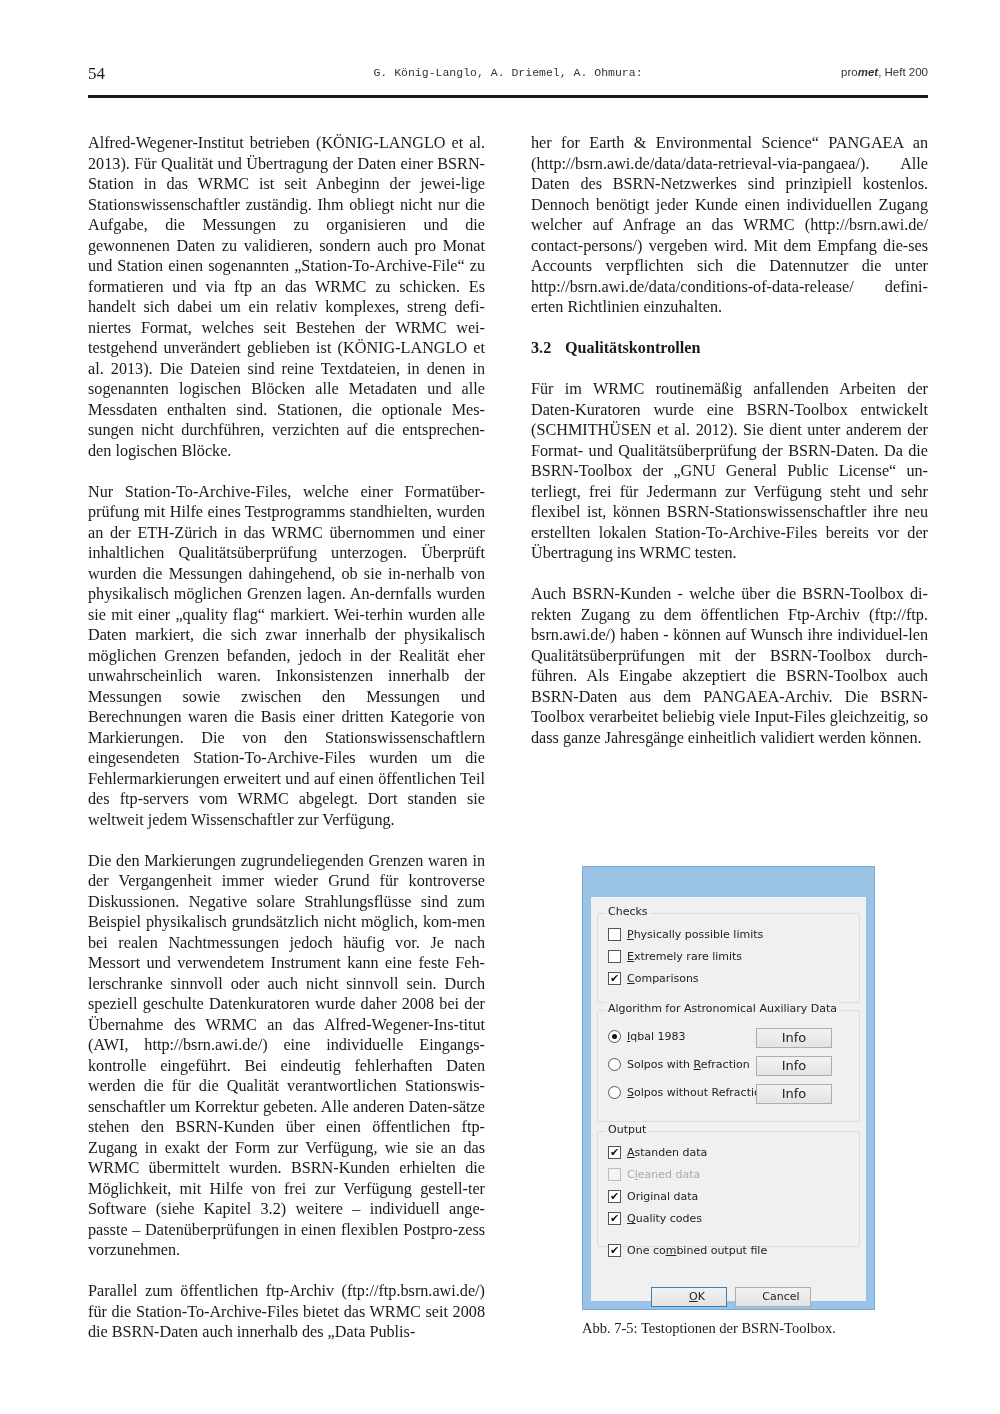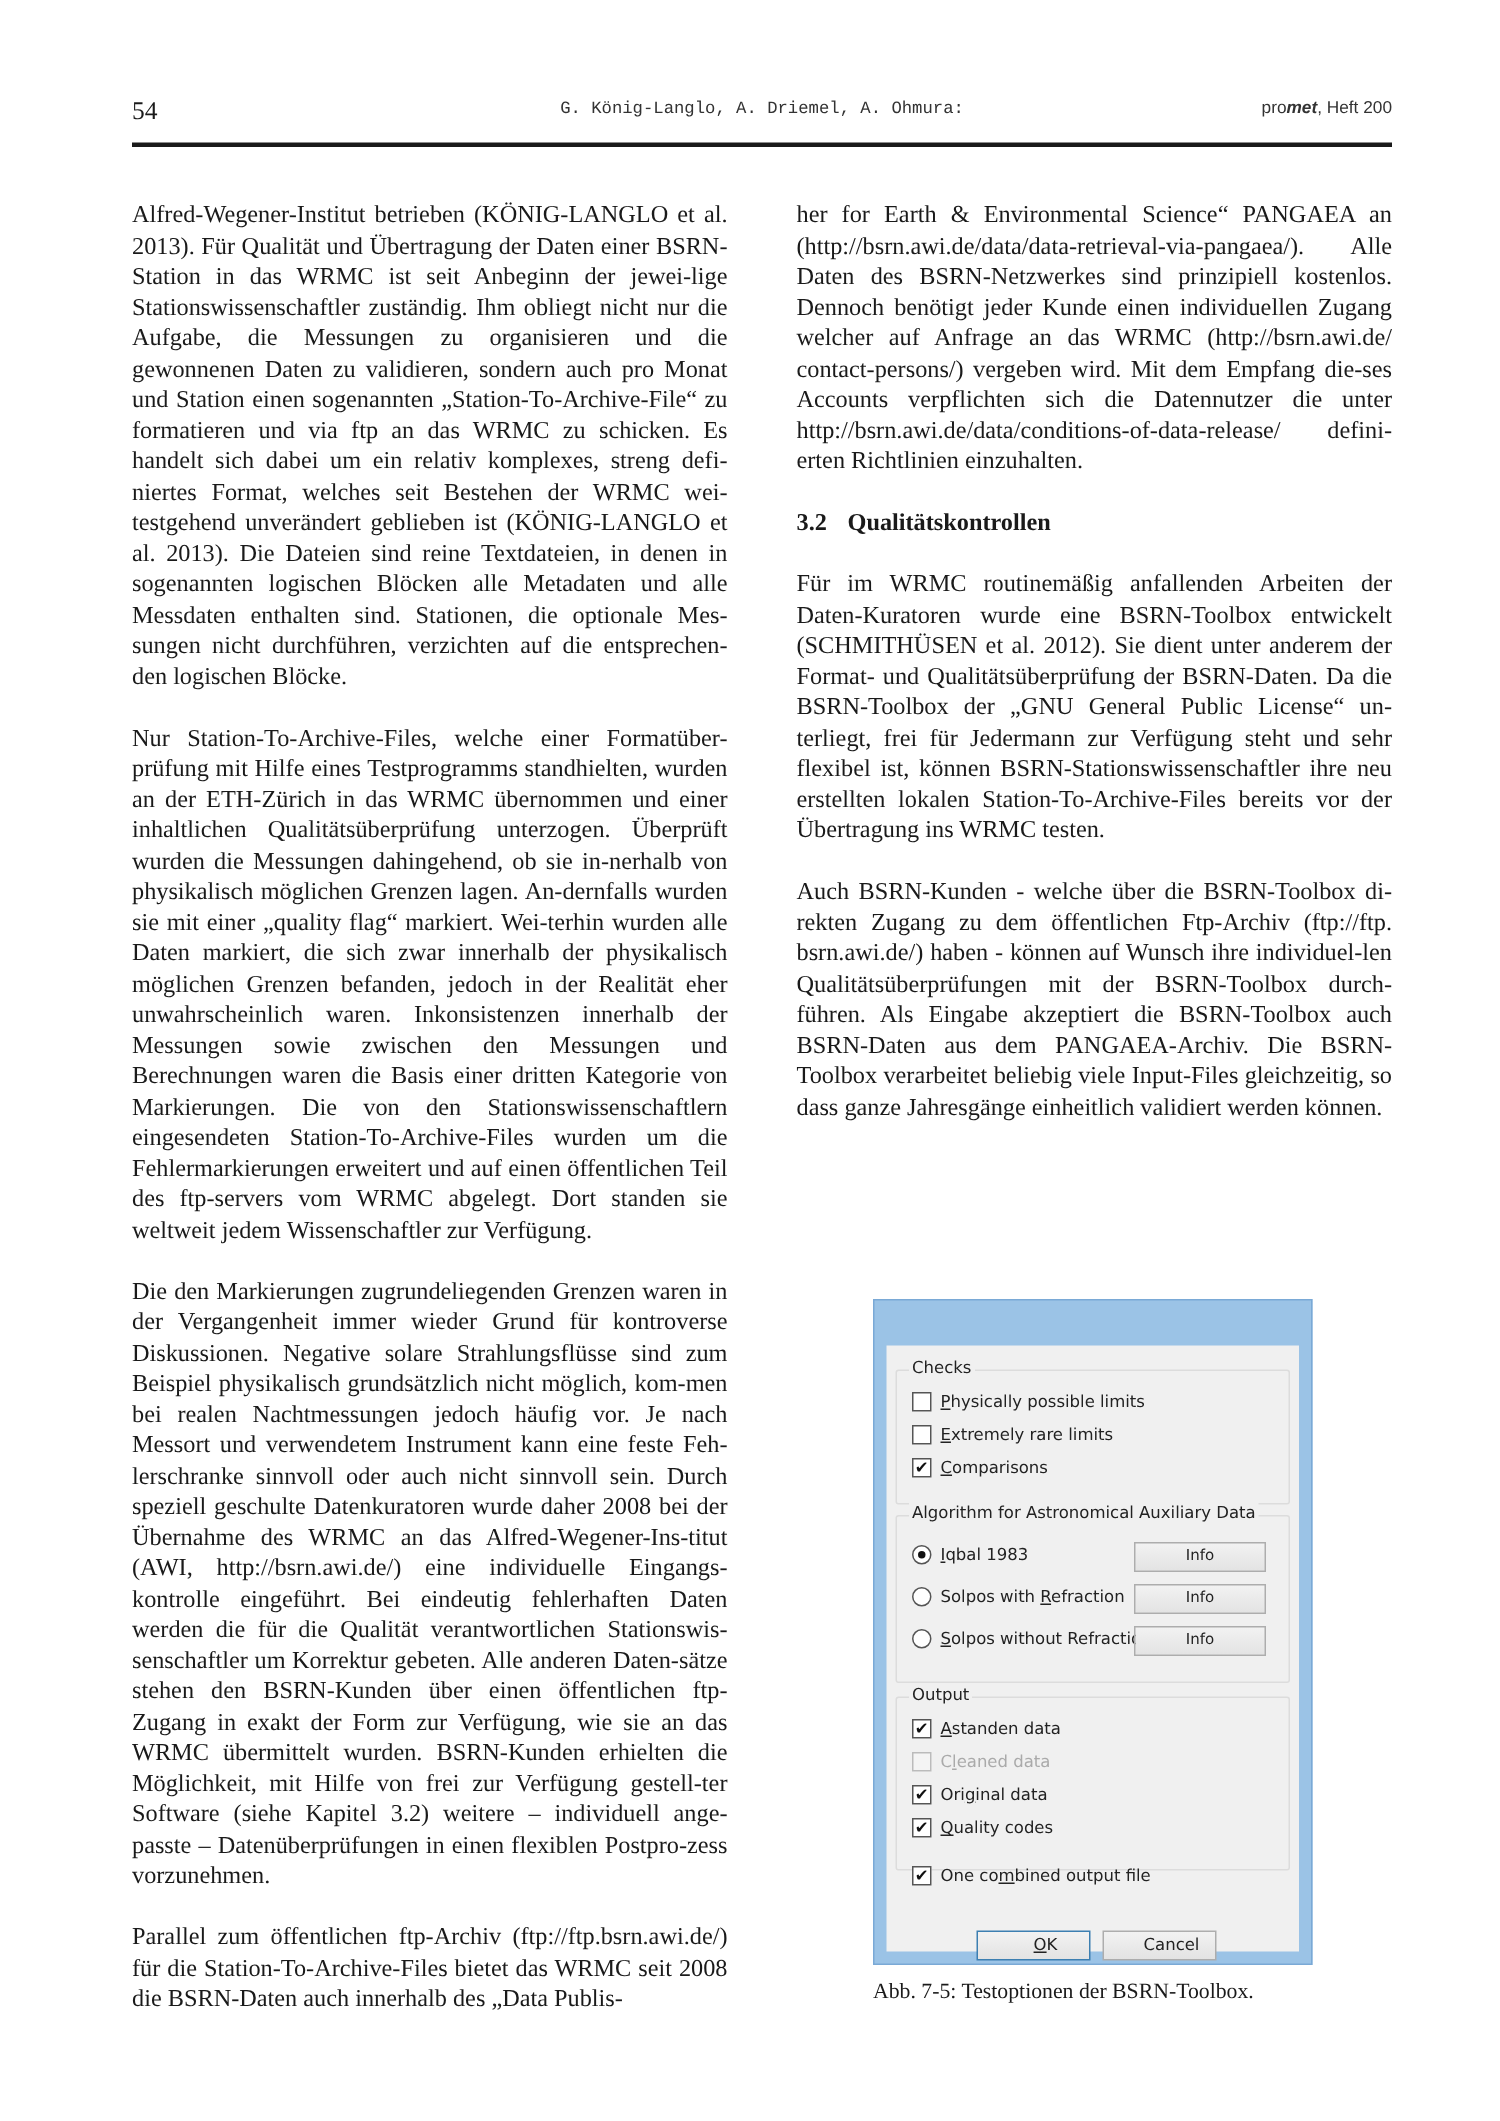--- a/index.html
+++ b/index.html
@@ -36,21 +36,21 @@
   .group-checks { top: 16px; height: 90px; }
   .group-algo { top: 113px; height: 112px; }
   .group-output { top: 234px; height: 116px; }
   .opt { position: absolute; left: 10px; font-family: "DejaVu Sans", sans-serif; font-size: 11px; color: #222; display: flex; align-items: center; }
   .cb { width: 13px; height: 13px; border: 1px solid #555; background: #fff; margin-right: 6px; position: relative; font-size: 11px; line-height: 11px; text-align: center; color: #111; }
   .cb.disabled { border-color: #bbb; background: #f4f4f4; }
   .opt.disabled { color: #aaa; }
   .rb { width: 13px; height: 13px; border: 1px solid #555; border-radius: 50%; background: #fff; margin-right: 6px; position: relative; }
   .rb .dot { position: absolute; left: 3px; top: 3px; width: 5px; height: 5px; border-radius: 50%; background: #111; }
   .u { text-decoration: underline; }
-  .info-btn { position: absolute; left: 158px; width: 88px; height: 20px; border: 1px solid #adadad; background: linear-gradient(#f2f2f2, #e3e3e3); font-family: "DejaVu Sans", sans-serif; font-size: 10px; text-align: center; line-height: 18px; color: #222; }
+  .info-btn { position: absolute; left: 158px; width: 76px; height: 20px; border: 1px solid #adadad; background: linear-gradient(#f2f2f2, #e3e3e3); font-family: "DejaVu Sans", sans-serif; font-size: 13px; text-align: center; line-height: 18px; color: #222; }
   .dlg-btn { position: absolute; top: 390px; width: 76px; height: 20px; border: 1px solid #adadad; background: linear-gradient(#f2f2f2, #e3e3e3); font-family: "DejaVu Sans", sans-serif; font-size: 11px; text-align: center; line-height: 18px; color: #222; padding-left: 16px; }
   .dlg-btn.default { border-color: #3c7fb1; }
   .caption { margin-top: 10px; font-size: 14.5px; text-align: left; padding-left: 0; }
 </style>
 </head>
 <body>
 
 <div class="page-header">
   <span class="page-number">54</span>
   <div class="header-center">

